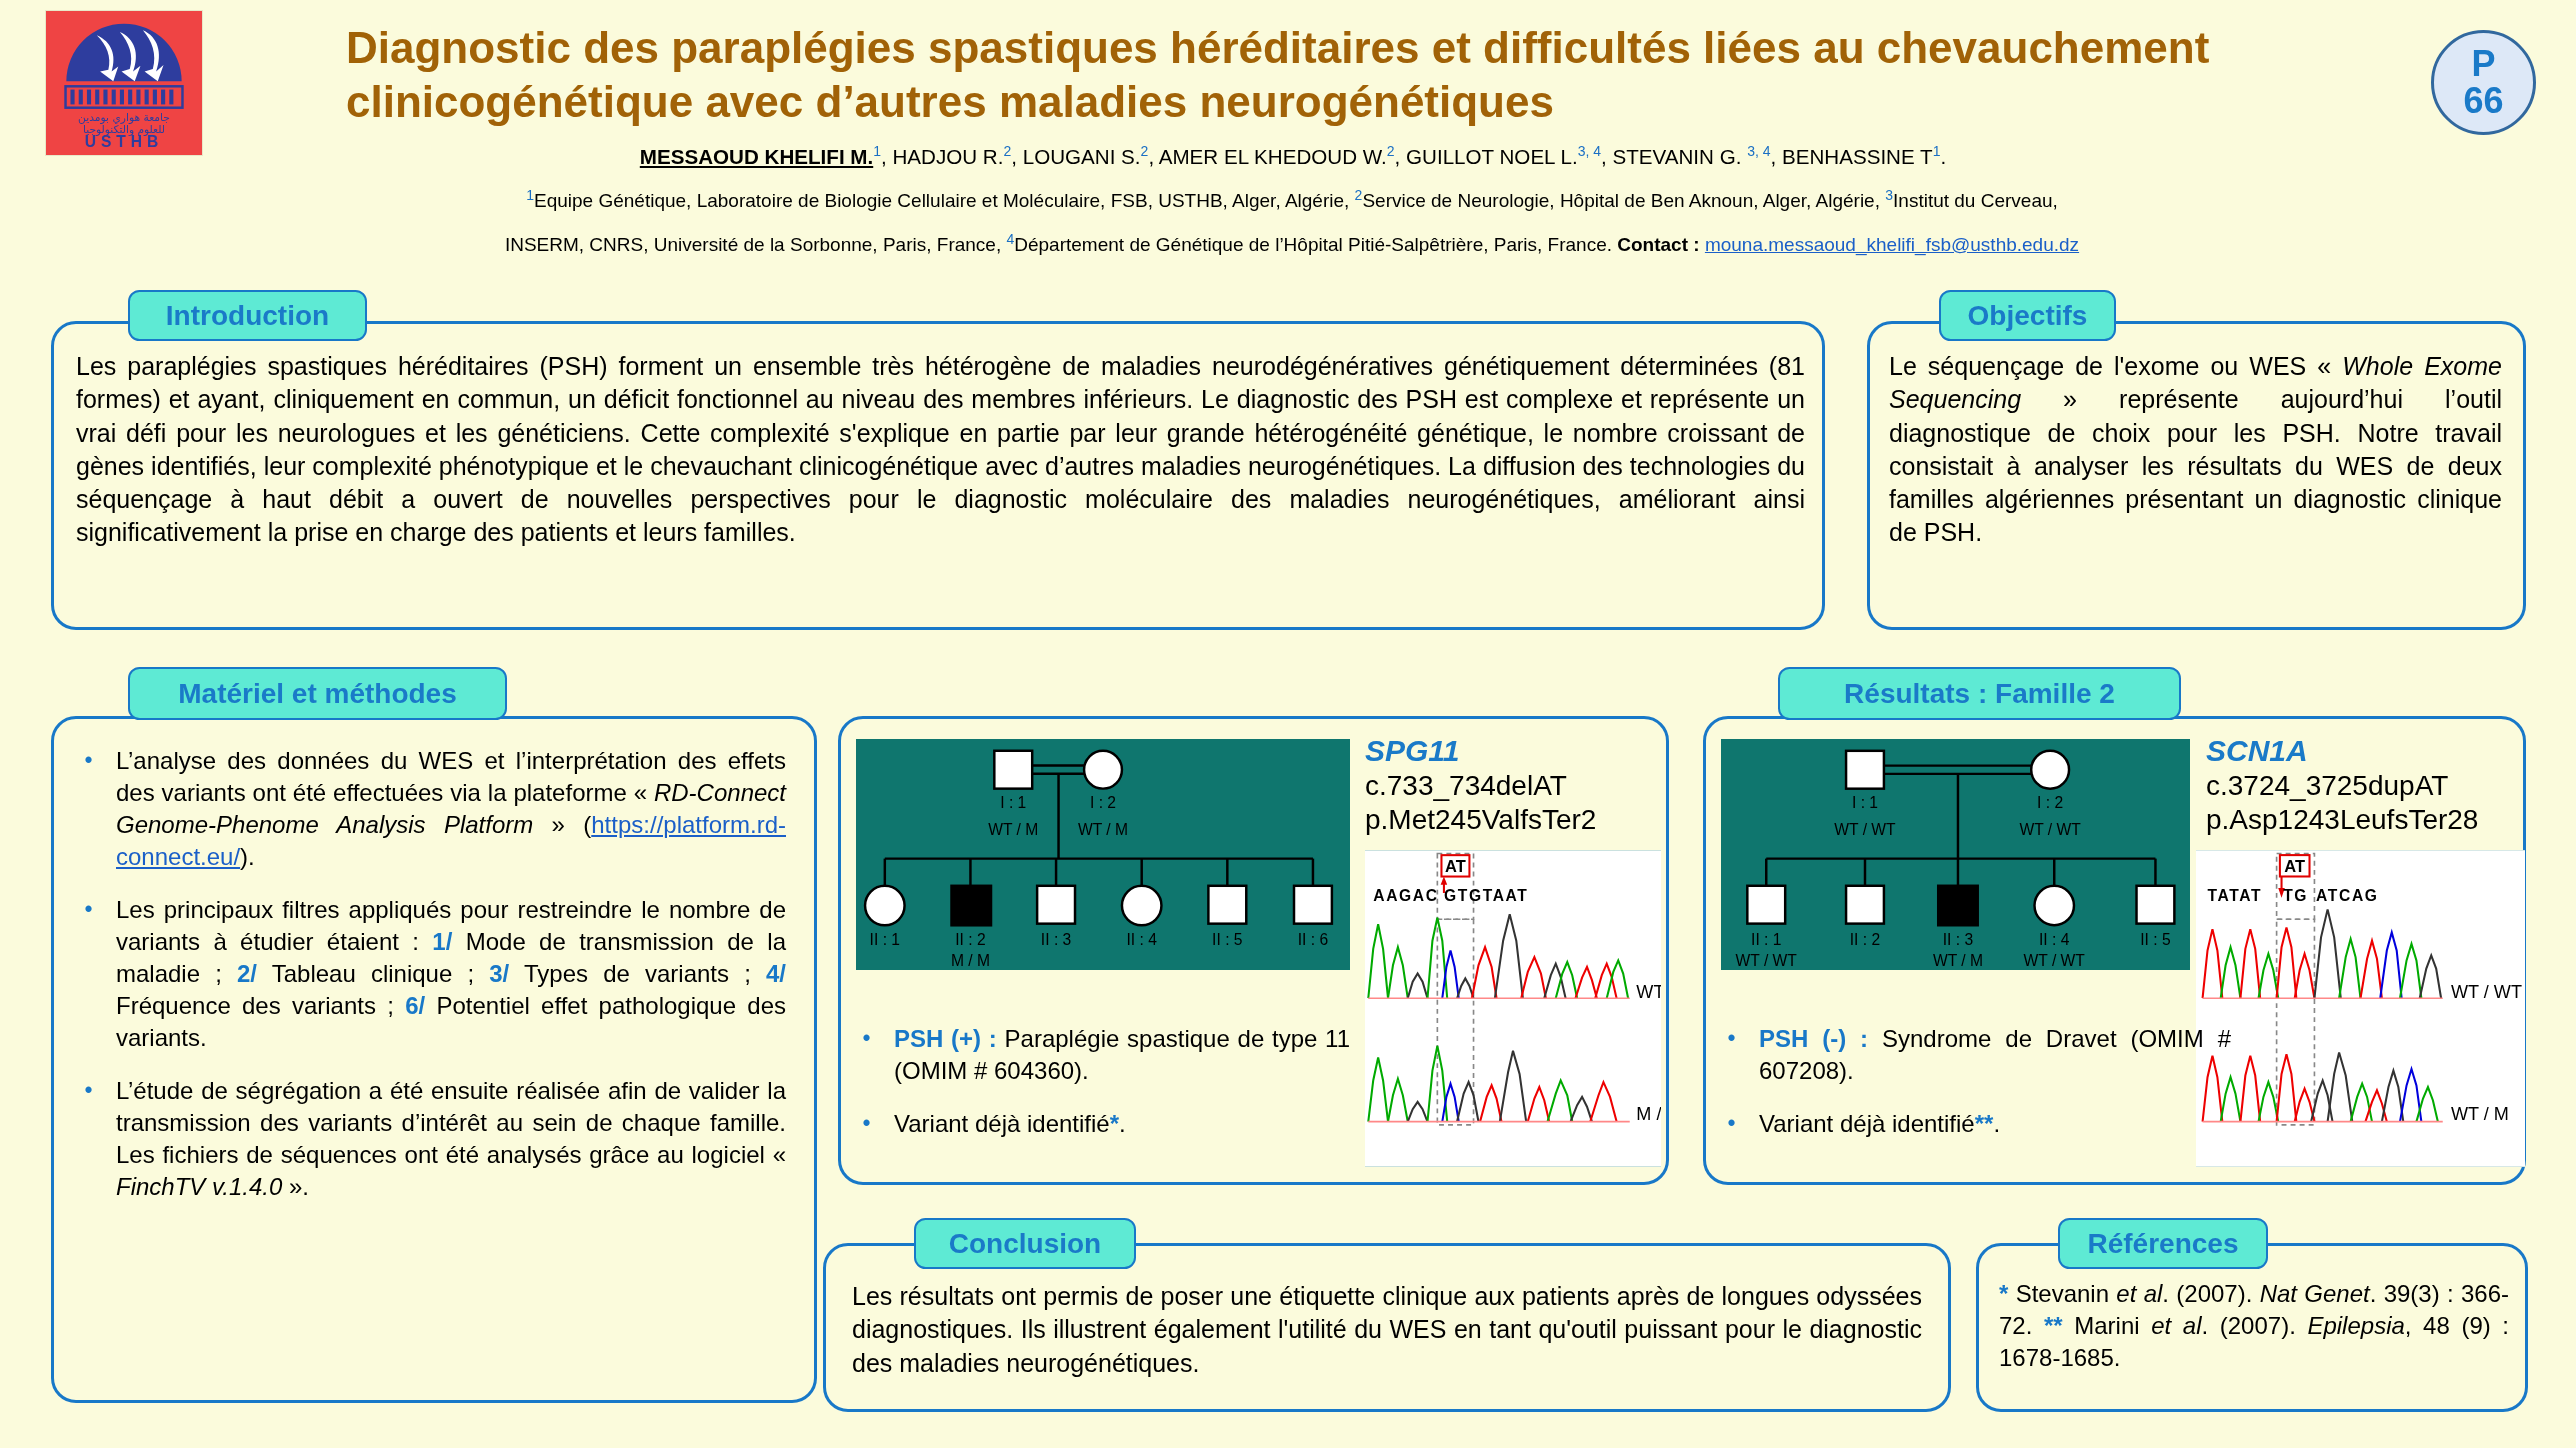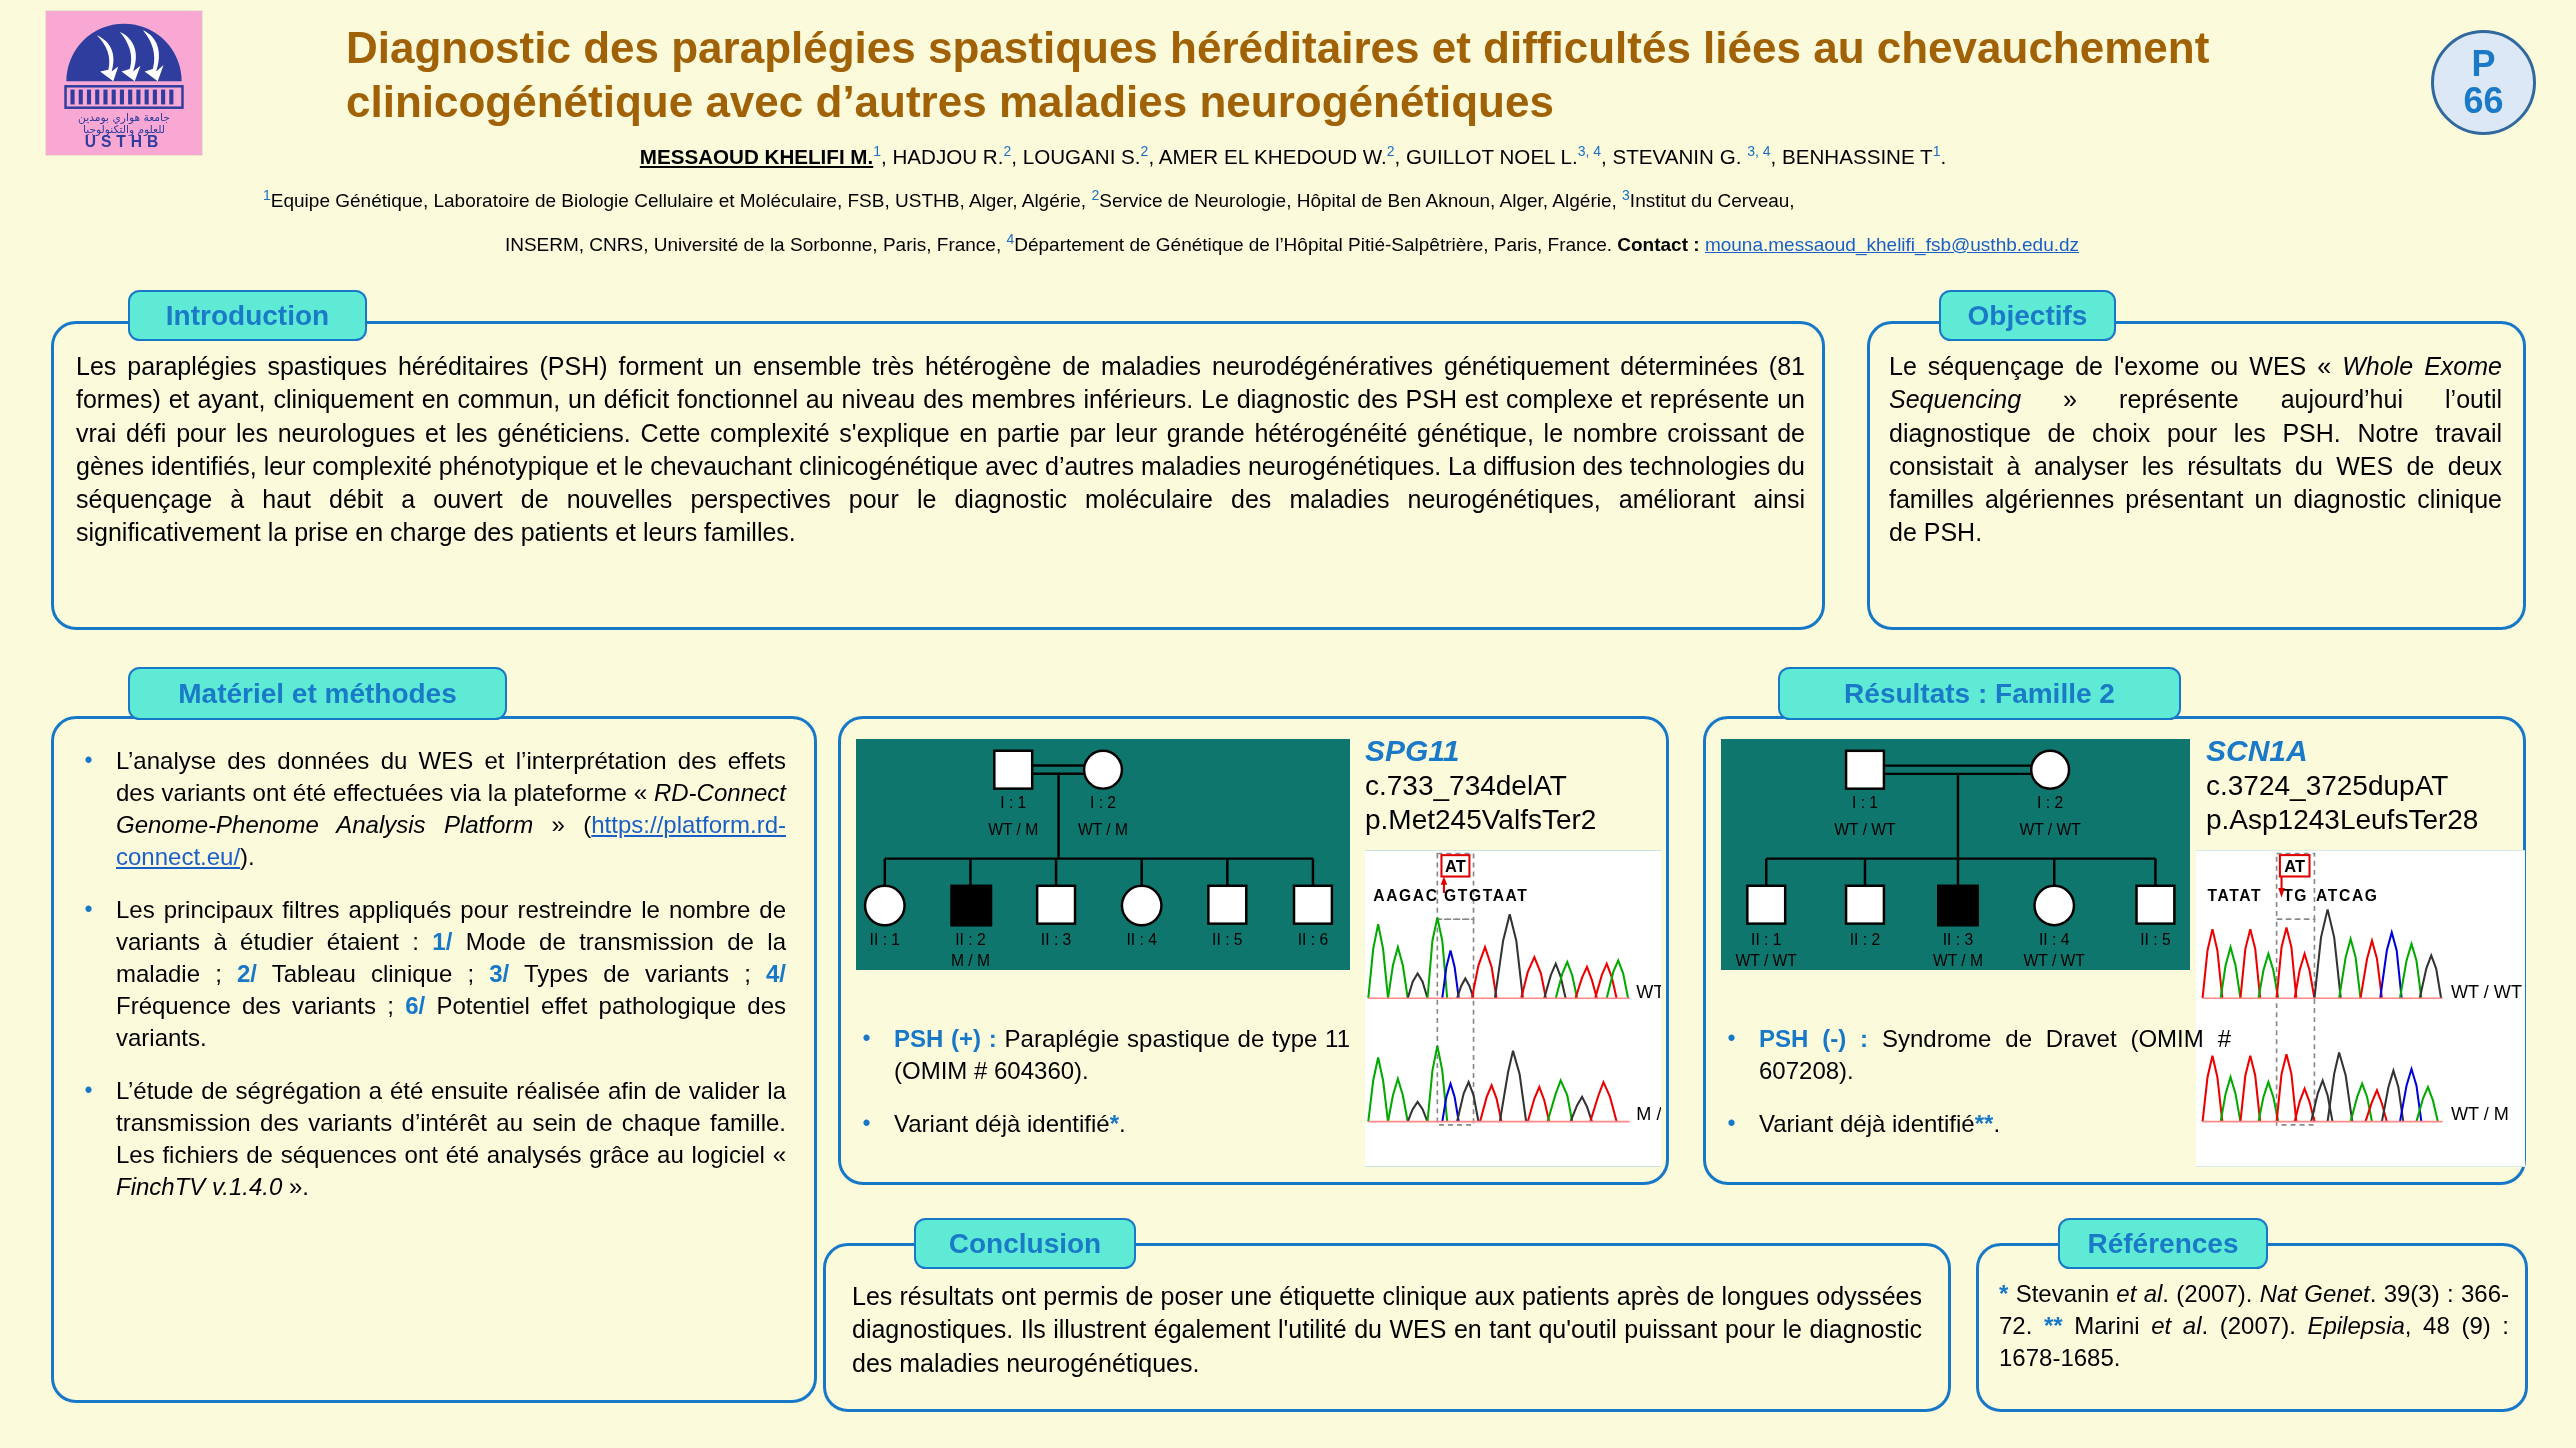--- a/index.html
+++ b/index.html
@@ -9,21 +9,21 @@
     font-family:"Liberation Sans", sans-serif;
     color:#000;
     position:relative;
     overflow:hidden;
   }
   .poster{position:relative;width:2576px;height:1449px;}
 
   
   .logo{
     position:absolute;left:45px;top:10px;width:156px;height:144px;
-    background:#f9a8d4;border:0.8px solid #e8e8c8;
+    background:#ef4444;border:0.8px solid #e8e8c8;
     display:flex;align-items:center;justify-content:center;flex-direction:column;
   }
   .logo svg{display:block;}
 
   .badge{
     position:absolute;right:40px;top:30px;width:99px;height:99px;border-radius:50%;
     background:#dde8f7;border:3.3px solid #31689e;
     display:flex;flex-direction:column;align-items:center;justify-content:center;
     line-height:1.02;
   }
@@ -33,21 +33,21 @@
     position:absolute;left:346px;top:21.4px;width:1894px;text-align:left;
     color:#a16207;font-weight:bold;font-size:44px;line-height:1.22;
   }
   .authors{
     position:absolute;left:346px;top:143px;width:1894px;text-align:center;
     font-size:20.6px;line-height:1.2;
   }
   .authors .lead{font-weight:bold;text-decoration:underline;}
   sup.b{color:#1a6fc4;font-size:14px;}
   .affil{
-    position:absolute;left:263px;top:188px;width:2058px;
+    position:absolute;left:263px;top:188px;width:2058px;text-align:center;
     font-size:19px;line-height:1.0;
   }
   .affil2{
     position:absolute;left:263px;top:232px;width:2058px;text-align:center;
     font-size:19px;line-height:1.0;
   }
   .mail{color:#1a5fc8;text-decoration:underline;}
 
   
   .panel{

